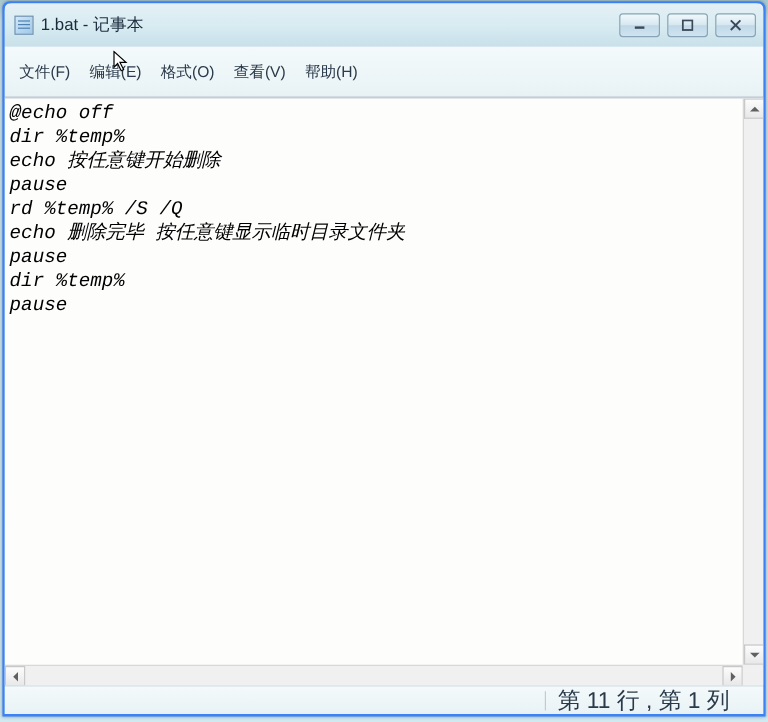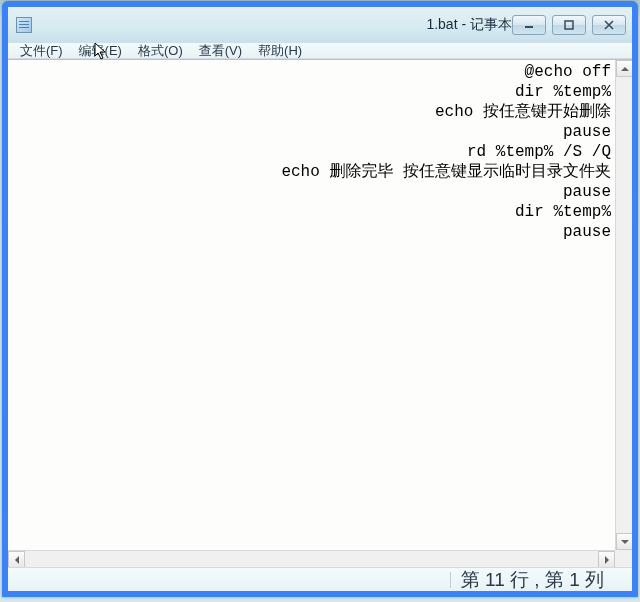--- a/index.html
+++ b/index.html
@@ -7,27 +7,26 @@
       width: 640px;
       height: 602px;
       background: linear-gradient(to bottom, #a8c8d0 0%, #c8e0e8 3%, #d0e8f0 100%);
       font-family: "Microsoft YaHei", "SimSun", sans-serif;
       overflow: hidden;
     }
     .window {
       width: 636px;
       height: 596px;
       margin: 1px auto 0;
-      border: 6px solid #3b82f6;
+      border: 2px solid #3b82f6;
       border-radius: 6px 6px 0 0;
       background: #e8f2f6;
       display: flex;
       flex-direction: column;
       box-shadow: 0 0 3px rgba(0,0,0,0.3);
-      text-align: right;
     }
     .titlebar {
       height: 36px;
       background: linear-gradient(to bottom, #e4f0f5 0%, #d8ecf2 50%, #c8e0ea 100%);
       border-radius: 6px 6px 0 0;
       display: flex;
       align-items: center;
       padding: 0 6px 0 8px;
     }
     .title-icon {
@@ -62,21 +61,21 @@
       border-radius: 3px;
       background: linear-gradient(to bottom, #f0f8fc 0%, #d8e8f0 48%, #c0d8e8 52%, #d0e4f0 100%);
       display: flex;
       align-items: center;
       justify-content: center;
       color: #3a4a5a;
       cursor: default;
     }
     .win-btn svg { display: block; }
     .menubar {
-      height: 16px;
+      height: 42px;
       background: linear-gradient(to bottom, #f4fafb 0%, #e8f2f5 100%);
       display: flex;
       align-items: center;
       padding: 0 4px;
       border-bottom: 1px solid #d0dce2;
     }
     .menu-item {
       padding: 2px 8px;
       font-size: 13px;
       color: #2a3a4a;
@@ -91,20 +90,21 @@
       height: 20px;
       pointer-events: none;
       z-index: 10;
     }
     .editor-wrap {
       flex: 1;
       background: #fdfdfc;
       border-top: 1px solid #b8c4ca;
       position: relative;
       overflow: hidden;
+      font-style: italic;
     }
     .editor {
       position: absolute;
       top: 0; left: 0; right: 17px; bottom: 17px;
       padding: 2px 4px;
       font-family: "NSimSun", "SimSun", "Courier New", monospace;
       font-size: 16px;
       line-height: 20px;
       color: #000;
       white-space: pre;

